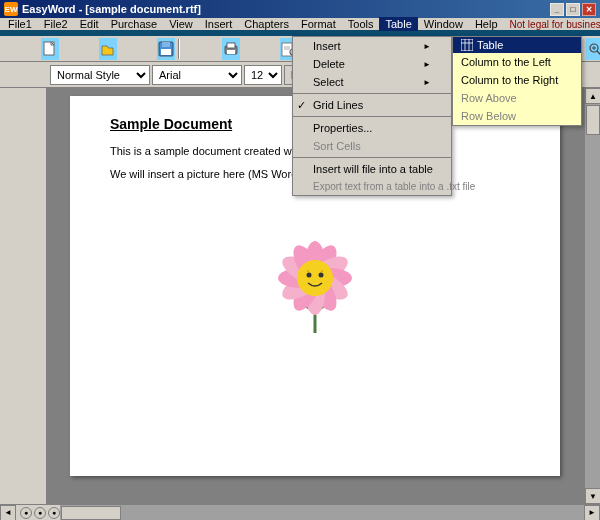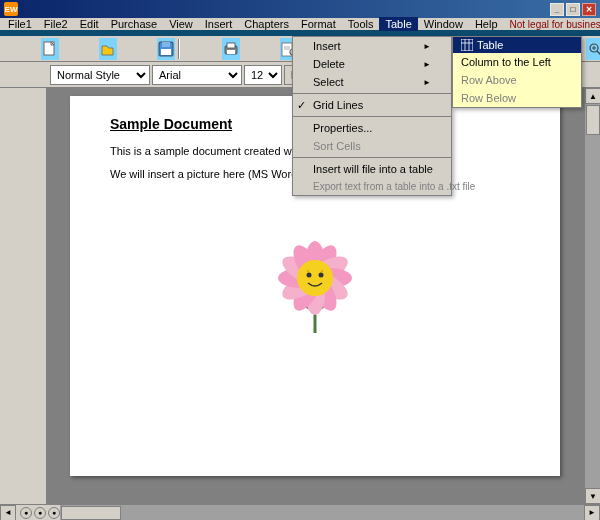--- a/index.html
+++ b/index.html
@@ -354,20 +354,21 @@
       background: #d4d0c8;
       color: black;
     }
   </style>
 </head>
 <body>
 
 <div class="title-bar">
   <div class="title-bar-left">
     <div class="title-icon">EW</div>
+    <span>EasyWord - [sample document.rtf]</span>
   </div>
   <div class="title-controls">
     <div class="title-btn">_</div>
     <div class="title-btn">□</div>
     <div class="title-btn close">✕</div>
   </div>
 </div>
 
 <div class="menu-bar">
   <span class="menu-item">File1</span>
@@ -585,20 +586,23 @@
         <rect x="0" y="0" width="12" height="12" fill="none" stroke="white" stroke-width="1"></rect>
         <line x1="0" y1="4" x2="12" y2="4" stroke="white" stroke-width="0.8"></line>
         <line x1="4" y1="0" x2="4" y2="12" stroke="white" stroke-width="0.8"></line>
         <line x1="8" y1="0" x2="8" y2="12" stroke="white" stroke-width="0.8"></line>
       </svg>
       <span>Table</span>
     </div>
     <div class="submenu-item">
       <span>Column to the Left</span>
     </div>
+    <div class="submenu-item">
+      <span>Column to the Right</span>
+    </div>
     <div class="submenu-item disabled">
       <span>Row Above</span>
     </div>
     <div class="submenu-item disabled">
       <span>Row Below</span>
     </div>
   </div>
 
 </div>
 

